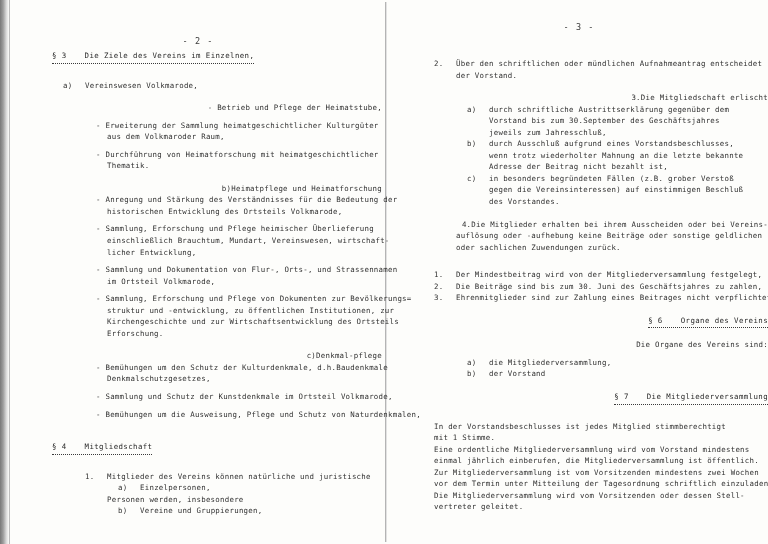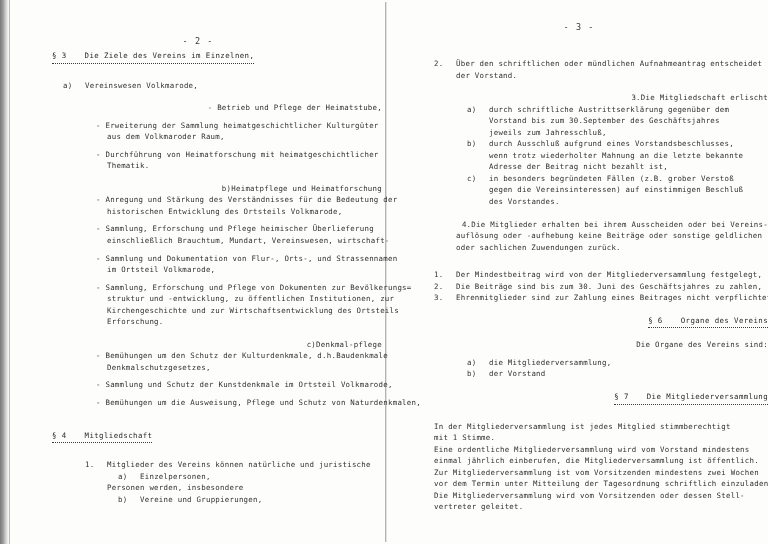--- a/index.html
+++ b/index.html
@@ -117,20 +117,21 @@
       <div class="blk ind-4 sp-before-xs"><span>- Erweiterung der Sammlung heimatgeschichtlicher Kulturgüter</span></div>
       <div class="blk ind-5"><span>aus dem Volkmaroder Raum,</span></div>
       <div class="blk ind-4 sp-before-xs"><span>- Durchführung von Heimatforschung mit heimatgeschichtlicher</span></div>
       <div class="blk ind-5"><span>Thematik.</span></div>
 
       <div class="blk ind-1 sp-before-sm"><span class="hang-marker">b)</span><span>Heimatpflege und Heimatforschung</span></div>
       <div class="blk ind-4"><span>- Anregung und Stärkung des Verständnisses für die Bedeutung der</span></div>
       <div class="blk ind-5"><span>historischen Entwicklung des Ortsteils Volkmarode,</span></div>
       <div class="blk ind-4 sp-before-xs"><span>- Sammlung, Erforschung und Pflege heimischer Überlieferung</span></div>
       <div class="blk ind-5"><span>einschließlich Brauchtum, Mundart, Vereinswesen, wirtschaft-</span></div>
+      <div class="blk ind-5"><span>licher Entwicklung,</span></div>
       <div class="blk ind-4 sp-before-xs"><span>- Sammlung und Dokumentation von Flur-, Orts-, und Strassennamen</span></div>
       <div class="blk ind-5"><span>im Ortsteil Volkmarode,</span></div>
       <div class="blk ind-4 sp-before-xs"><span>- Sammlung, Erforschung und Pflege von Dokumenten zur Bevölkerungs=</span></div>
       <div class="blk ind-5"><span>struktur und -entwicklung, zu öffentlichen Institutionen, zur</span></div>
       <div class="blk ind-5"><span>Kirchengeschichte und zur Wirtschaftsentwicklung des Ortsteils</span></div>
       <div class="blk ind-5"><span>Erforschung.</span></div>
 
       <div class="blk ind-1 sp-before-sm"><span class="hang-marker">c)</span><span>Denkmal-pflege</span></div>
       <div class="blk ind-4"><span>- Bemühungen um den Schutz der Kulturdenkmale, d.h.Baudenkmale</span></div>
       <div class="blk ind-5"><span>Denkmalschutzgesetzes,</span></div>
@@ -180,21 +181,21 @@
       <div class="blk ind-2"><span class="hang-marker">3.</span><span>Ehrenmitglieder sind zur Zahlung eines Beitrages nicht verpflichtet,</span></div>
 
       <div class="blk sp-before-sm"><span class="para-head"><span>§ 6</span><span class="h-gap"></span><span>Organe des Vereins</span></span></div>
 
       <div class="blk ind-2 sp-before-sm"><span>Die Organe des Vereins sind:</span></div>
       <div class="blk ind-5 sp-before-xs"><span class="hang-marker">a)</span><span>die Mitgliederversammlung,</span></div>
       <div class="blk ind-5"><span class="hang-marker">b)</span><span>der Vorstand</span></div>
 
       <div class="blk sp-before-sm"><span class="para-head"><span>§ 7</span><span class="h-gap"></span><span>Die Mitgliederversammlung</span></span></div>
 
-      <div class="blk ind-2 sp-before-md"><span>In der Mitgliederversammlung ist jedes Mitglied stimmberechtigt</span></div>
+      <div class="blk ind-2 sp-before-md"><span>In der Vorstandsbeschlusses ist jedes Mitglied stimmberechtigt</span></div>
       <div class="blk ind-2"><span>mit 1 Stimme.</span></div>
       <div class="blk ind-2"><span>Eine ordentliche Mitgliederversammlung wird vom Vorstand mindestens</span></div>
       <div class="blk ind-2"><span>einmal jährlich einberufen, die Mitgliederversammlung ist öffentlich.</span></div>
       <div class="blk ind-2"><span>Zur Mitgliederversammlung ist vom Vorsitzenden mindestens zwei Wochen</span></div>
       <div class="blk ind-2"><span>vor dem Termin unter Mitteilung der Tagesordnung schriftlich einzuladen.</span></div>
       <div class="blk ind-2"><span>Die Mitgliederversammlung wird vom Vorsitzenden oder dessen Stell-</span></div>
       <div class="blk ind-2"><span>vertreter geleitet.</span></div>
 
     </div>
   </div>

